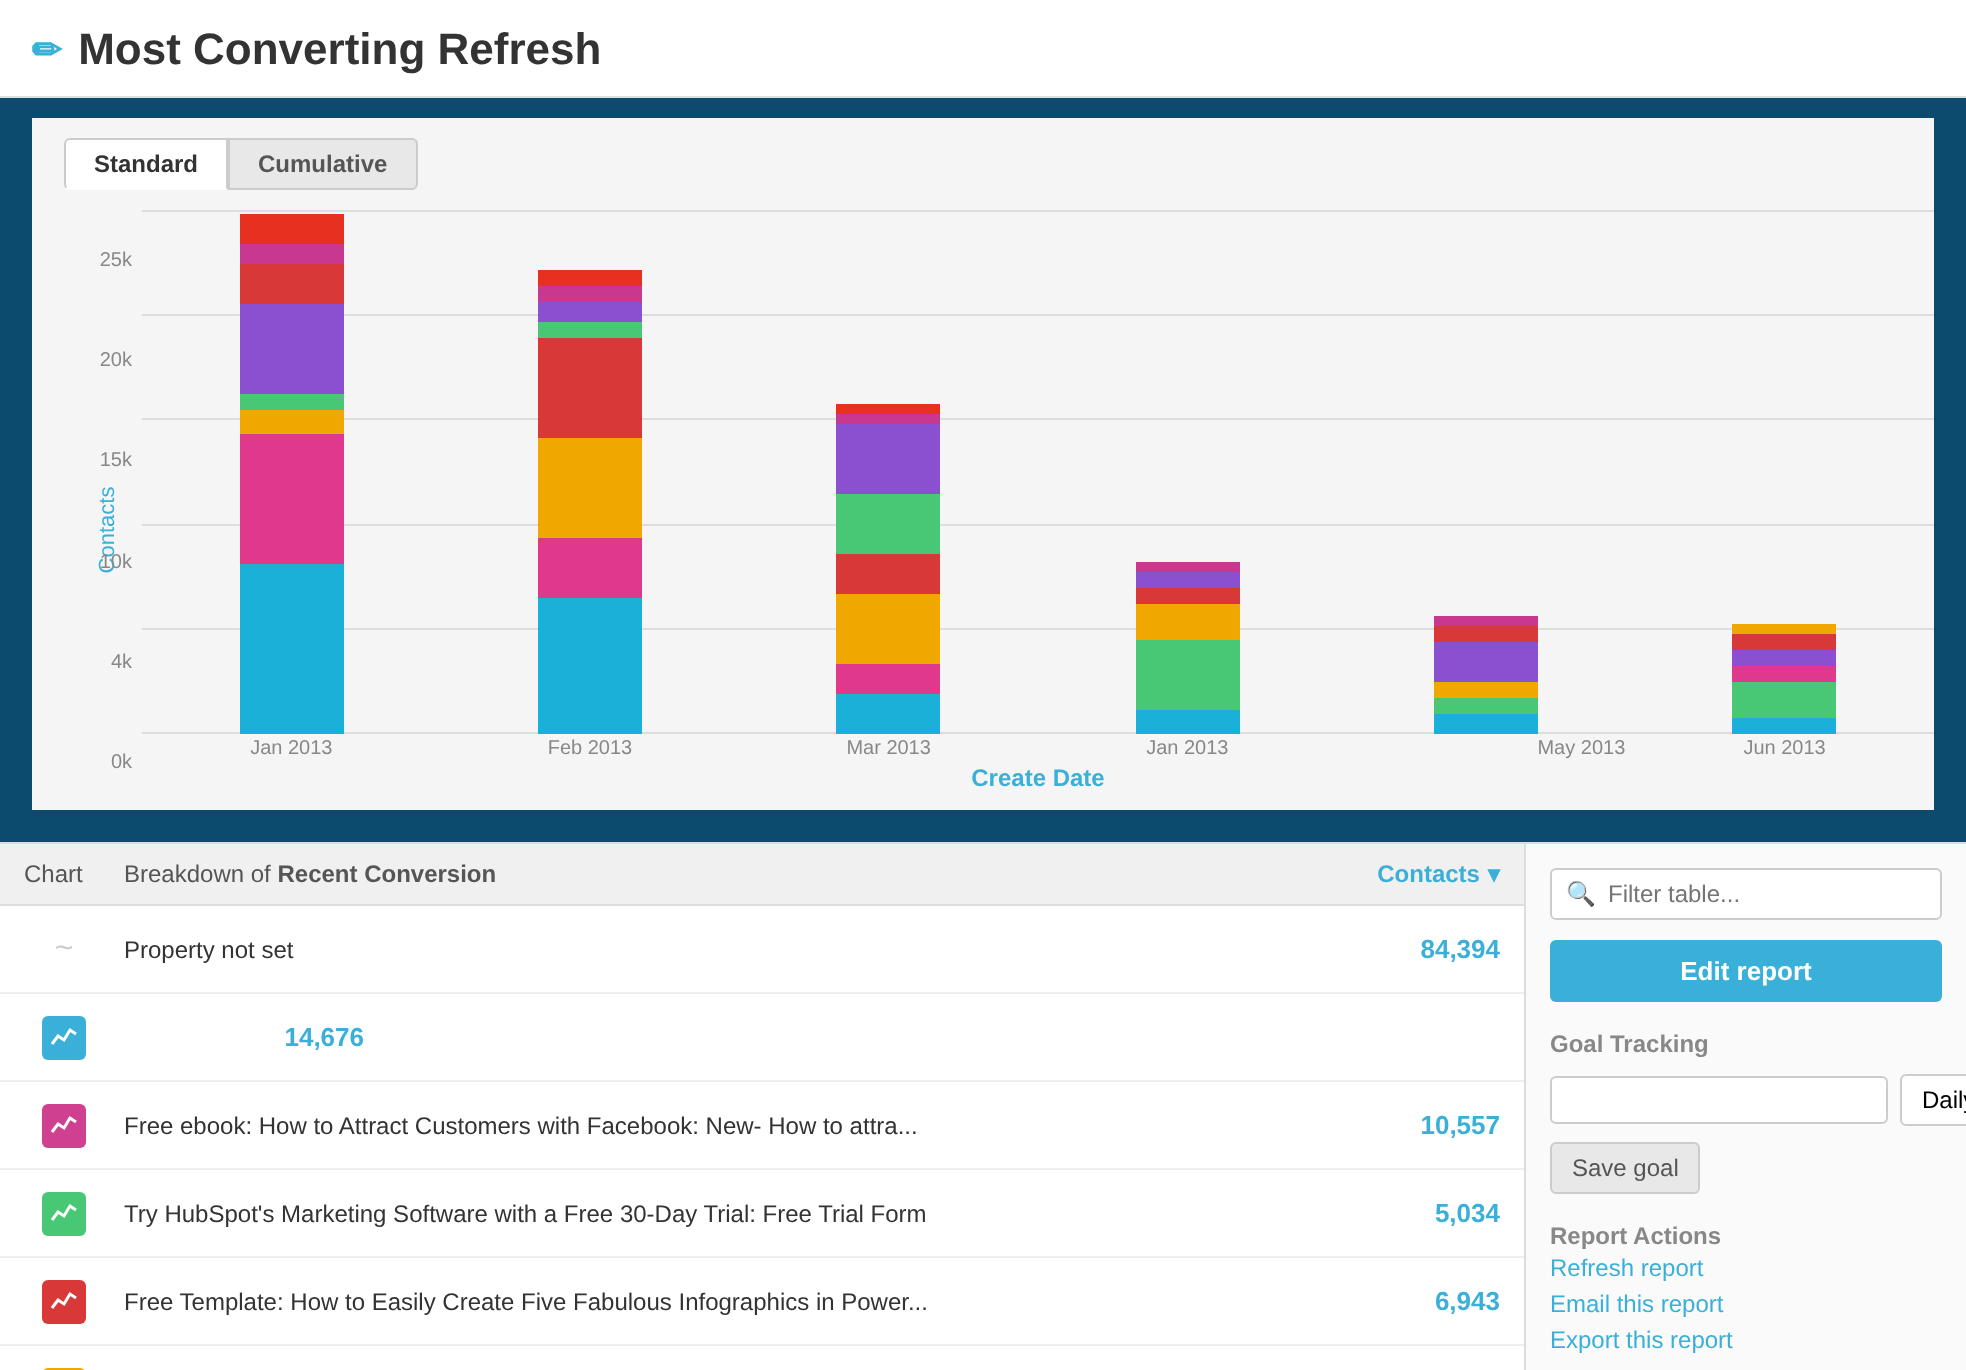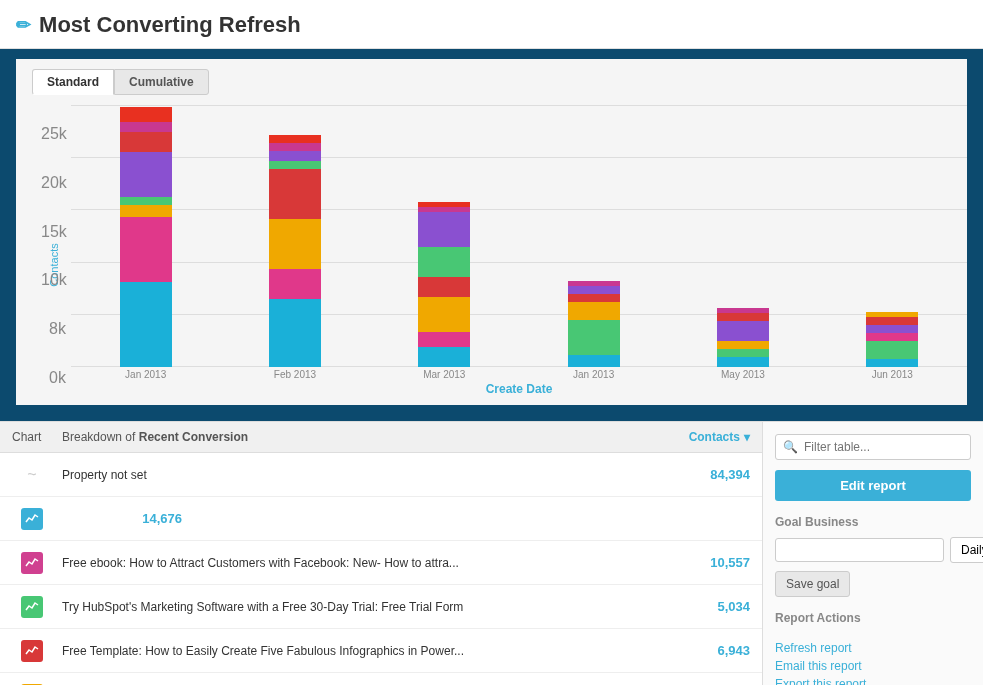--- a/index.html
+++ b/index.html
@@ -42,21 +42,21 @@
       position: relative;
     }
 
     .chart-container {
       position: relative;
       height: 310px;
       background: #f5f5f5;
       display: flex;
       align-items: flex-end;
     }
-    .y-tick { font-size: 16px; color: #888; text-align: right; padding-right: 5px; }
+    .y-tick { font-size: 10px; color: #888; text-align: right; padding-right: 5px; }
 
     .bottom-section {
       display: flex;
       gap: 0;
       padding: 0;
       border-top: 1px solid #ddd;
     }
 
     .table-section {
       flex: 1;
@@ -165,21 +165,21 @@
       border-radius: 3px;
       font-size: 12px;
       cursor: pointer;
       color: #555;
       margin-bottom: 14px;
     }
     .report-actions-label {
       font-size: 12px;
       color: #888;
       font-weight: bold;
-      margin-bottom: 16px;
+      margin-bottom: 2px;
     }
     .report-action-link {
       display: block;
       color: #3ab0d8;
       font-size: 12px;
       text-decoration: none;
       margin-bottom: 4px;
       cursor: pointer;
     }
   </style>
@@ -199,21 +199,21 @@
     </div>
   </div>
 
   <div class="chart-container">
 
     <div style="position:relative; width:55px; height:280px; flex-shrink:0;">
       <div style="position:absolute; left:-2px; top:50%; transform:translateY(-50%) rotate(-90deg); color:#3ab0d8; font-size:11px; white-space:nowrap; width:80px; text-align:center;">Contacts</div>
 
       <div style="position:absolute; right:0; top:0; height:262px; display:flex; flex-direction:column-reverse; justify-content:space-between; width:30px;">
         <div class="y-tick">0k</div>
-        <div class="y-tick">8k</div>
+        <div class="y-tick">4k</div>
         <div class="y-tick">10k</div>
         <div class="y-tick">15k</div>
         <div class="y-tick">20k</div>
         <div class="y-tick">25k</div>
       </div>
     </div>
 
     <div style="flex:1; position:relative; height:300px;">
 
       <div style="position:absolute; top:0; left:0; right:0; height:262px; display:flex; flex-direction:column-reverse; justify-content:space-between; pointer-events:none;">
@@ -292,21 +292,21 @@
               <div style="height: 5px; background: rgb(240, 168, 0); width: 100%;"></div>
             </div>
           </div>
         </div>
 
       <div id="bar-labels-row" style="display:flex; gap:10px; padding:0 5px; margin-top:2px;">
       <div style="flex: 1 1 0%; text-align: center; font-size: 10px; color: rgb(136, 136, 136); white-space: nowrap;">Jan 2013</div>
           <div style="flex: 1 1 0%; text-align: center; font-size: 10px; color: rgb(136, 136, 136); white-space: nowrap;">Feb 2013</div>
           <div style="flex: 1 1 0%; text-align: center; font-size: 10px; color: rgb(136, 136, 136); white-space: nowrap;">Mar 2013</div>
           <div style="flex: 1 1 0%; text-align: center; font-size: 10px; color: rgb(136, 136, 136); white-space: nowrap;">Jan 2013</div>
-          <div style="flex: 1 1 0%; text-align: center; font-size: 10px; color: rgb(136, 136, 136); white-space: nowrap;">May 2013</div>
+          <div style="flex: 1 1 0%; text-align: right; font-size: 10px; color: rgb(136, 136, 136); white-space: nowrap;">May 2013</div>
           <div style="flex: 1 1 0%; text-align: center; font-size: 10px; color: rgb(136, 136, 136); white-space: nowrap;">Jun 2013</div>
         </div>
 
       <div style="text-align:center; color:#3ab0d8; font-size:12px; font-weight:bold; margin-top:2px;">Create Date</div>
     </div>
   </div>
 </div>
 
 <div class="bottom-section">
 
@@ -382,21 +382,21 @@
   </div>
 
   <div class="sidebar-section">
     <div class="filter-input-wrap">
       <span class="search-icon-pos">🔍</span>
       <input class="filter-input" type="text" placeholder="Filter table..." style="">
     </div>
 
     <button class="edit-report-btn">Edit report</button>
 
-    <div class="goal-tracking-label">Goal Business</div>
+    <div class="goal-tracking-label">Goal Tracking</div>
 
     <div class="goal-row">
       <input class="goal-input" type="text" style="">
       <select class="goal-select">
         <option>Daily</option>
         <option>Weekly</option>
         <option>Monthly</option>
       </select>
     </div>
 

